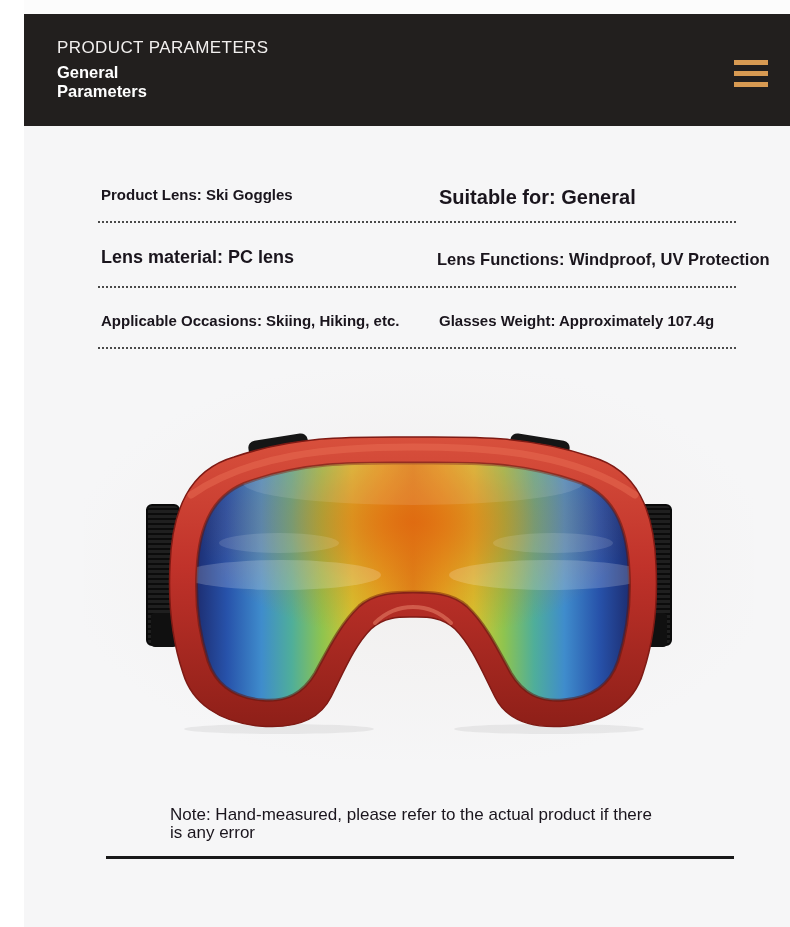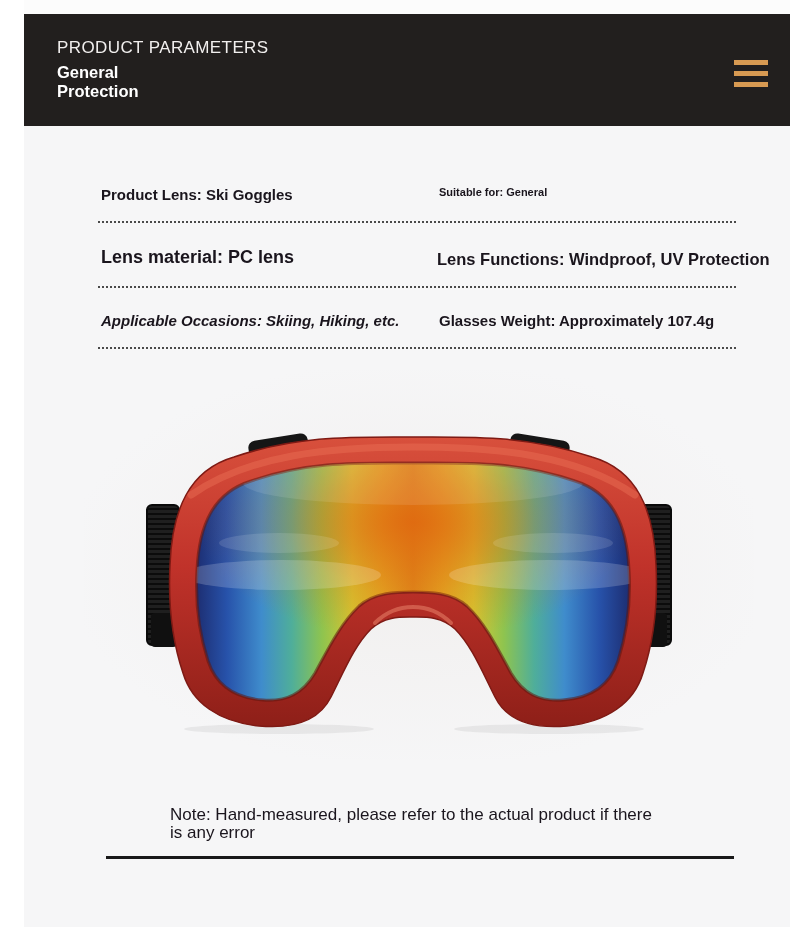--- a/index.html
+++ b/index.html
@@ -20,24 +20,24 @@
   .header-title {
     position:absolute; left:33px; top:49px;
     font-size:16.5px; font-weight:700; line-height:18.5px; color:#ffffff;
   }
   .hamburger { position:absolute; right:46px; top:46px; width:34px; height:27px; cursor:pointer; }
   .hamburger span { display:block; width:34px; height:5px; margin-bottom:6px; background:#d89a52; }
   .hamburger span:last-child { margin-bottom:0; }
 
   .cell { position:absolute; font-weight:700; white-space:nowrap; }
   .r1l { left:77px;  top:186px; font-size:15px; }
-  .r1r { left:415px; top:186px; font-size:11px; }
+  .r1r { left:415px; top:186px; font-size:20px; }
   .r2l { left:77px;  top:247px; font-size:18px; }
   .r2r { left:413px; top:250px; font-size:16.5px; }
-  .r3l { left:77px;  top:312px; font-size:15px;font-style:italic; }
+  .r3l { left:77px;  top:312px; font-size:15px; }
   .r3r { left:415px; top:312px; font-size:15px;text-align:center; }
   .dotline { position:absolute; left:74px; width:638px; height:0; border-top:2px dotted #4a4a4a; }
   .d1 { top:221px; } .d2 { top:286px; } .d3 { top:347px; }
 
   .width-label {
     position:absolute; left:129px; top:384px; width:521px;
     text-align:center; font-size:17px; font-weight:700;
   }
   .width-line  { position:absolute; left:128px; top:416px; width:522px; height:2px; background:#191919; }
   .wtick { position:absolute; top:408px; width:2px; height:18px; background:#191919; }
@@ -67,21 +67,21 @@
 </head>
 <body>
 
 <div class="page">
   <div class="top-strip"></div>
 
   <div class="header">
     <div class="header-subtitle">PRODUCT PARAMETERS</div>
     <div class="header-title">
       <div>General</div>
-      <div>Protection</div>
+      <div>Parameters</div>
     </div>
     <div class="hamburger">
       <span></span>
       <span></span>
       <span></span>
     </div>
   </div>
 
   <div class="cell r1l">Product Lens: Ski Goggles</div>
   <div class="cell r1r">Suitable for: General</div>

